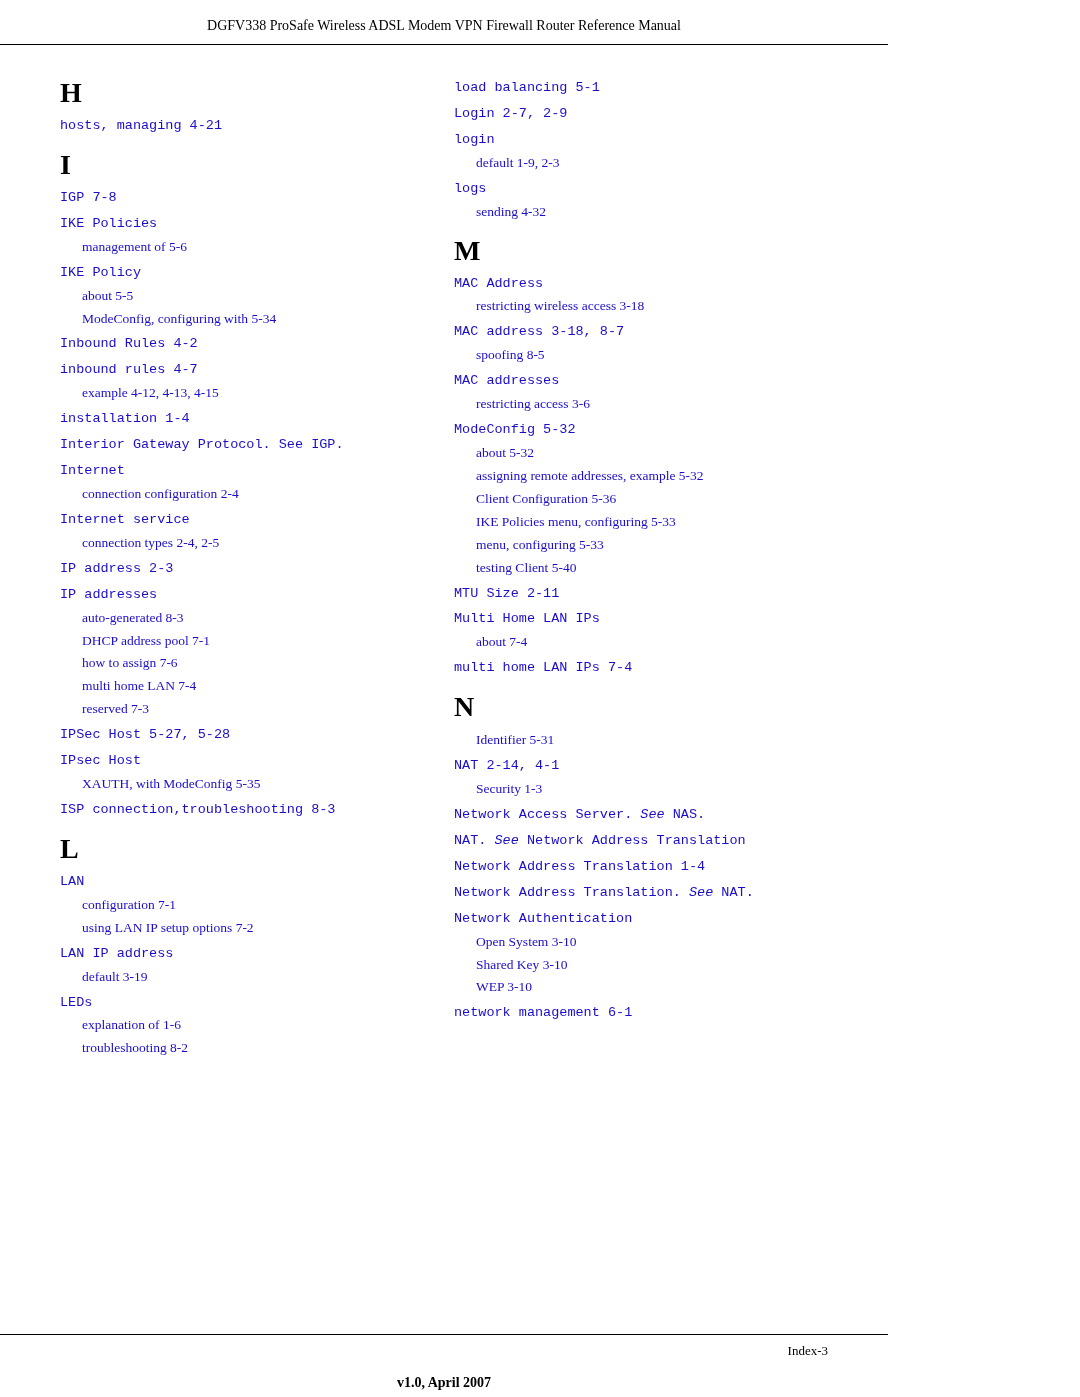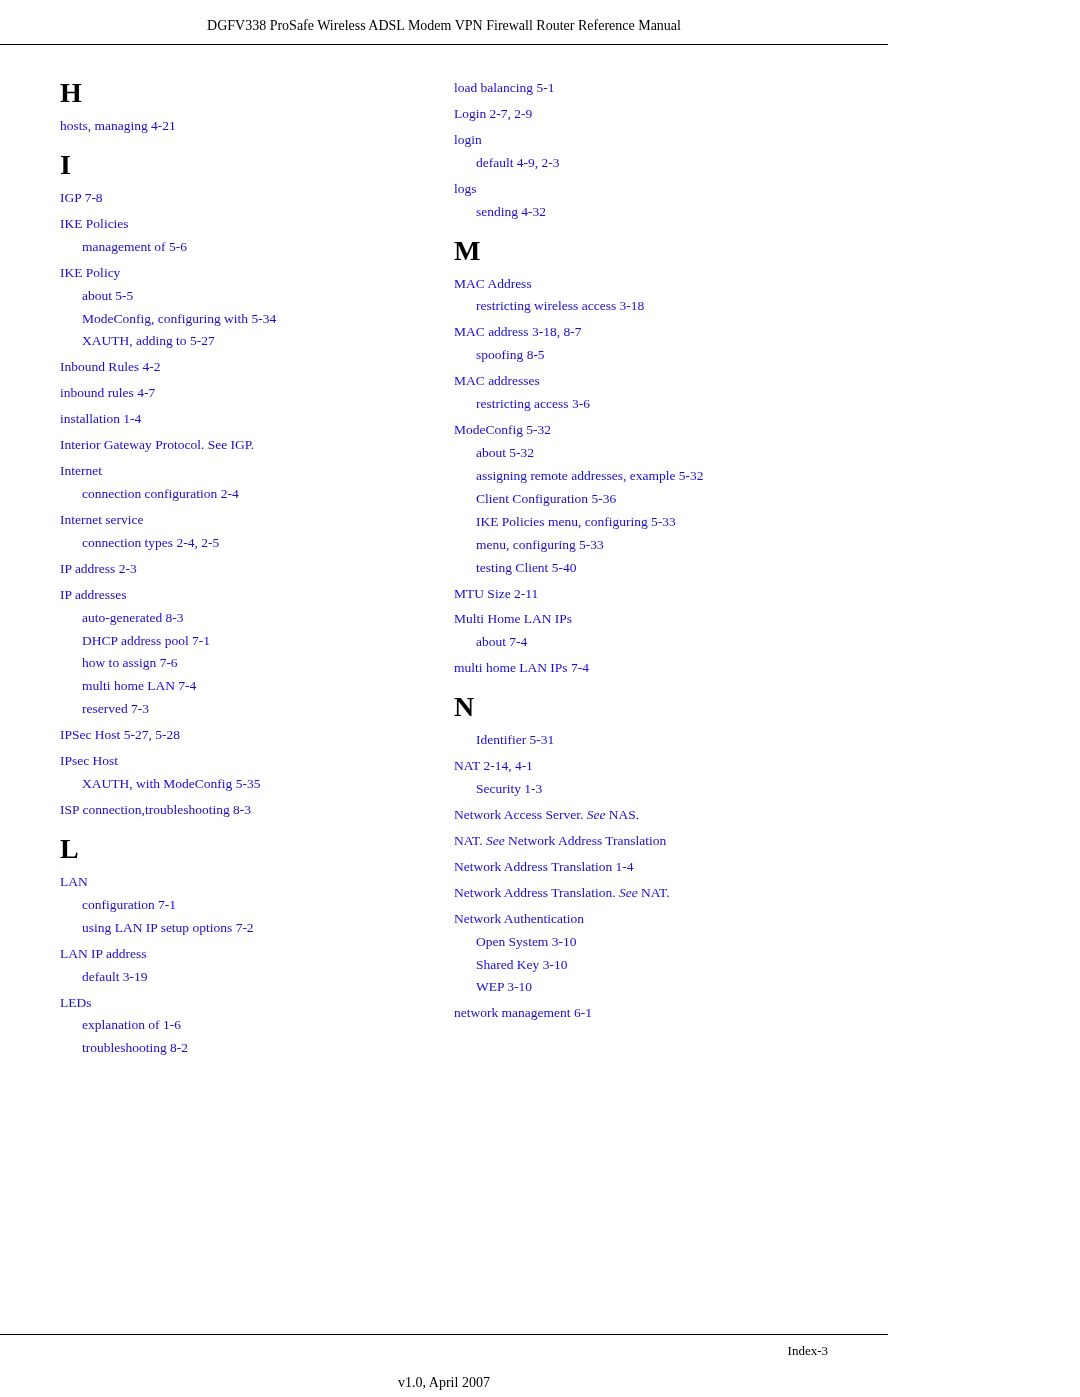--- a/index.html
+++ b/index.html
@@ -32,20 +32,21 @@
       padding: 8px 60px;
       font-size: 13px;
       color: #000;
       margin-top: auto;
     }
     .footer-center {
       text-align: center;
       padding: 8px 0 6px 0;
       font-size: 14px;
       color: #000;
+      font-weight: bold;
     }
     .content {
       display: flex;
       flex-direction: row;
       padding: 20px 60px 10px 60px;
       flex: 1;
       gap: 0;
     }
     .col-left {
       width: 50%;
@@ -68,20 +69,21 @@
       margin-bottom: 1px;
       line-height: 1.55;
     }
     .index-entry a, .index-link {
       color: #1a0dcc;
       text-decoration: none;
       font-size: 13.5px;
     }
     .top-level {
       margin-top: 4px;
+      font-family: Liberation Mono, monospace;
     }
     .sub-entry {
       padding-left: 22px;
     }
     .section-gap {
       margin-top: 12px;
     }
   </style>
 </head>
 <body>
@@ -114,29 +116,29 @@
         </div>
         <div class="index-entry top-level">
           <a class="index-link">IKE Policy</a>
         </div>
         <div class="index-entry sub-entry">
           <a class="index-link">about  5-5</a>
         </div>
         <div class="index-entry sub-entry">
           <a class="index-link">ModeConfig, configuring with  5-34</a>
         </div>
-        <div class="index-entry sub-entry">
-          <a class="index-link">XAUTH, adding to  5-27</a>
-        </div>
         <div class="index-entry top-level">
           <a class="index-link">Inbound Rules  4-2</a>
         </div>
         <div class="index-entry top-level">
           <a class="index-link">inbound rules  4-7</a>
         </div>
+        <div class="index-entry sub-entry">
+          <a class="index-link">example  4-12, 4-13, 4-15</a>
+        </div>
         <div class="index-entry top-level">
           <a class="index-link">installation  1-4</a>
         </div>
         <div class="index-entry top-level">
           <a class="index-link">Interior Gateway Protocol. See IGP.</a>
         </div>
         <div class="index-entry top-level">
           <a class="index-link">Internet</a>
         </div>
         <div class="index-entry sub-entry">
@@ -219,21 +221,21 @@
         <div class="index-entry top-level">
           <a class="index-link">load balancing  5-1</a>
         </div>
         <div class="index-entry top-level">
           <a class="index-link">Login  2-7, 2-9</a>
         </div>
         <div class="index-entry top-level">
           <a class="index-link">login</a>
         </div>
         <div class="index-entry sub-entry">
-          <a class="index-link">default  4-9, 2-3</a>
+          <a class="index-link">default  1-9, 2-3</a>
         </div>
         <div class="index-entry top-level">
           <a class="index-link">logs</a>
         </div>
         <div class="index-entry sub-entry">
           <a class="index-link">sending  4-32</a>
         </div>
       </div>
 
       <div class="section-gap">

